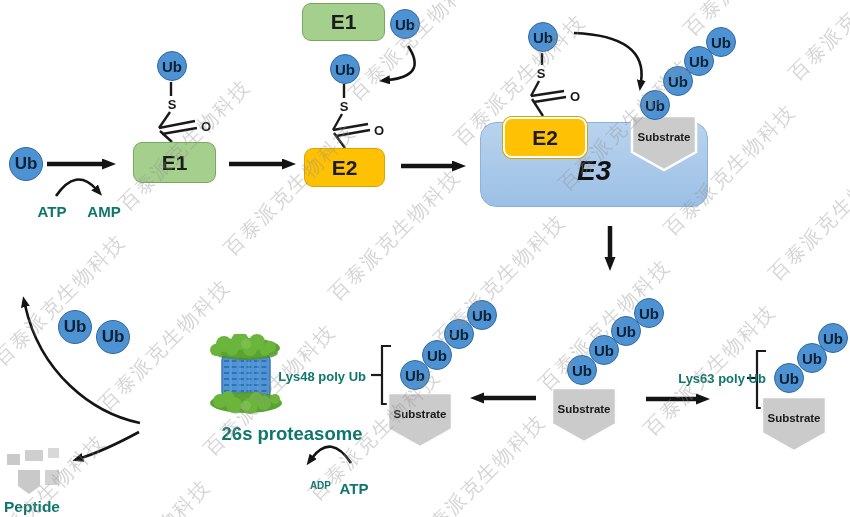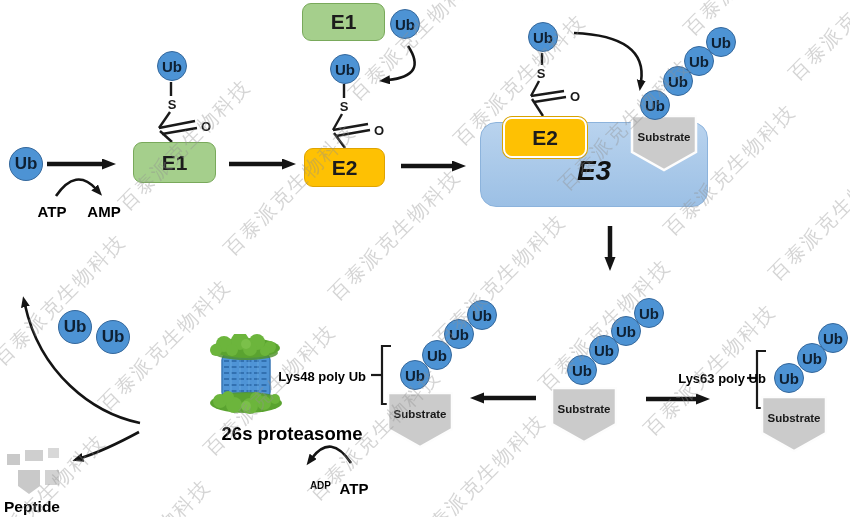--- a/index.html
+++ b/index.html
@@ -26,21 +26,21 @@
   .e2{background:var(--c-e2,#fec103);border:1.5px solid #dfa300;font-size:21px;}
   .e2w{background:var(--c-e2,#fec103);border:2.5px solid #ffffff;box-shadow:0 0 0 1px #d9a300;font-size:21px;}
   .e3box{
     position:absolute;left:480px;top:122px;width:228px;height:85px;border-radius:16px;
     background:linear-gradient(180deg,#b9d3ee,#9cc0e5);
     border:1px solid #8cb3dc;box-sizing:border-box;z-index:3;
   }
   .e3text{position:absolute;left:0;right:0;top:32px;text-align:center;
     font-weight:bold;font-size:28px;color:#111;font-style:italic;}
   
-  .lbl{position:absolute;font-weight:bold;color:#000000;z-index:6;}
+  .lbl{position:absolute;font-weight:bold;color:#0f766e;z-index:6;}
   .chem{position:absolute;font-weight:bold;font-size:13px;color:#1a1a1a;width:14px;text-align:center;z-index:6;}
   
   #wires{position:absolute;left:0;top:0;z-index:4;pointer-events:none;}
   .shield{position:absolute;z-index:5;}
   .glyph{position:absolute;z-index:5;}
   
   #wm-layer{position:absolute;inset:0;z-index:50;pointer-events:none;}
   .wm{
     position:absolute;transform:translate(-50%,-50%) rotate(-45deg);
     white-space:nowrap;font-size:20px;letter-spacing:2px;

